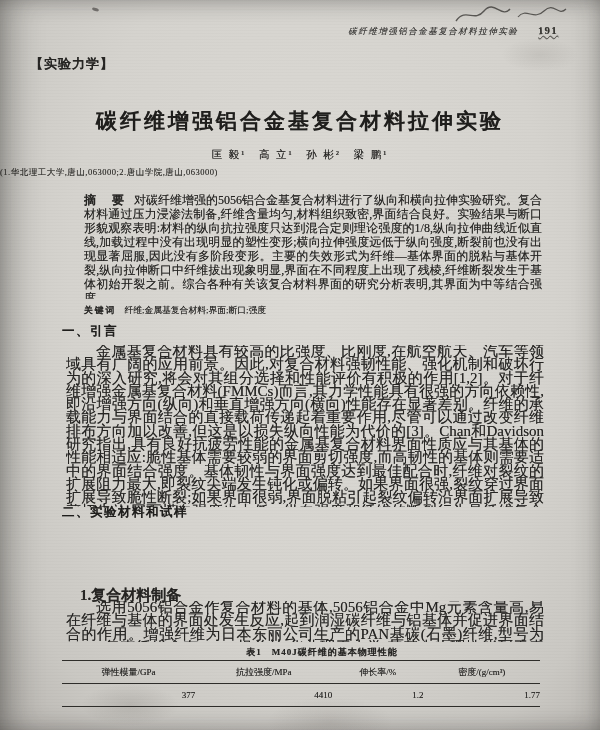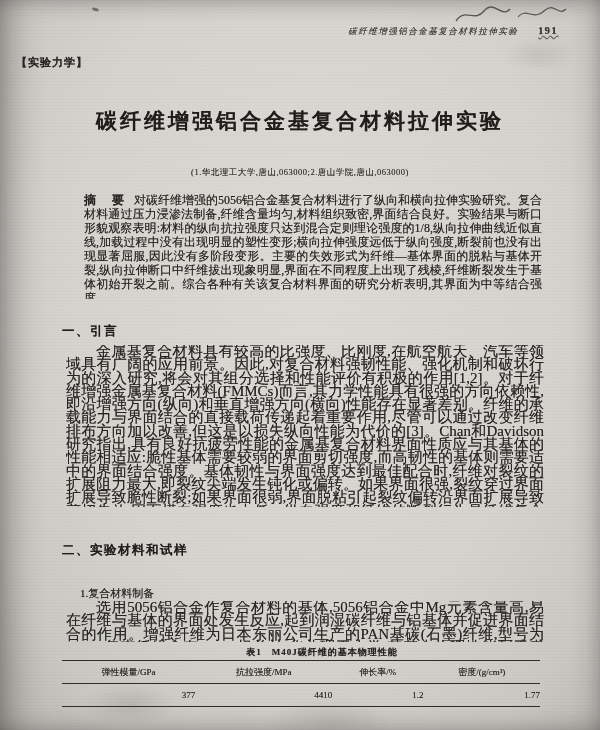--- a/index.html
+++ b/index.html
@@ -32,47 +32,47 @@
     font-size:8.5px;font-style:italic;letter-spacing:1.5px;color:#3b3a38;
   }
   .page-number{
     display:inline-block;margin-left:16px;font-size:10.5px;font-style:normal;
     font-weight:bold;color:#34332f;
     text-decoration:underline wavy 1px #5a5853;transform:rotate(-2deg);
   }
   .scan-squiggle{position:absolute;top:3px;left:452px;width:118px;height:24px;opacity:.8;}
   .scan-dot{position:absolute;top:8px;left:92px;width:7px;height:3px;background:rgba(45,42,40,.55);border-radius:50%;transform:rotate(18deg);}
 
-  .column-tag{position:absolute;top:55px;left:16px;font-size:11px;font-weight:bold;letter-spacing:1px;}
+  .column-tag{position:absolute;top:55px;left:30px;font-size:13px;font-weight:bold;letter-spacing:1px;}
 
   .title{
     position:absolute;top:93px;left:0;right:0;text-align:center;
     font-size:21px;font-weight:bold;letter-spacing:3px;color:#1f1e1c;
   }
   .authors{position:absolute;top:148px;left:0;right:0;text-align:center;font-size:10.5px;letter-spacing:2px;}
-  .affiliation{position:absolute;top:167px;left:0;right:0;text-align:center;font-size:8.5px;color:#353430;letter-spacing:.5px;}
+  .affiliation{position:absolute;top:167px;left:0;right:0;text-align:left;font-size:8.5px;color:#353430;letter-spacing:.5px;}
 
   .abstract{
     position:absolute;top:193px;left:84px;width:458px;height:106px;overflow:hidden;
     font-size:12px;line-height:14px;text-align:justify;
   }
   .inline-label{font-weight:bold;margin-right:8px;letter-spacing:2px;}
   .keywords{position:absolute;top:305px;left:84px;width:458px;font-size:8.8px;}
 
   .h-section{position:absolute;left:62px;font-size:12.5px;font-weight:bold;letter-spacing:1.5px;color:#1f1e1c;}
   #h-intro{top:323px;text-align:center;}
-  #h-materials{top:542px;}
+  #h-materials{top:504px;}
 
   .para{
     position:absolute;left:66px;width:478px;overflow:hidden;
     font-size:15px;line-height:13.3px;text-align:justify;text-indent:2em;
   }
   #p-intro{top:345px;height:162px;}
   #p-materials{top:538px;height:42px;}
-  .subhead{position:absolute;top:586px;left:80px;font-size:11px;font-weight:normal;}
+  .subhead{position:absolute;top:586px;left:80px;font-size:15px;font-weight:bold;}
   #p-prep{top:601px;height:41px;}
 
   .table-caption{position:absolute;top:646px;left:0;right:0;text-align:center;font-size:9px;font-weight:bold;letter-spacing:1px;padding-left:44px;}
   .table-wrap{position:absolute;top:660px;left:62px;width:478px;}
   table{width:100%;border-collapse:collapse;font-size:9px;color:#262523;}
   table{border-top:1.5px solid #2e2d2a;border-bottom:1.5px solid #2e2d2a;}
   thead th{font-weight:normal;padding:5px 0 4px 0;border-bottom:.8px solid #2e2d2a;}
   tbody td{padding:6px 0 6px 0;text-align:right;}
 
   #p-closing{top:709px;height:21px;}
@@ -91,26 +91,30 @@
 
   <div class="running-head-row txt">
     <span>碳纤维增强铝合金基复合材料拉伸实验</span>
     <span class="page-number">191</span>
   </div>
 
   <div class="column-tag txt">【实验力学】</div>
 
   <h1 class="title txt">碳纤维增强铝合金基复合材料拉伸实验</h1>
 
+  <div class="authors txt">匡 毅¹　高 立¹　孙 彬²　梁 鹏¹</div>
   <div class="affiliation txt">(1.华北理工大学,唐山,063000;2.唐山学院,唐山,063000)</div>
 
   <div class="abstract txt">
     <span class="inline-label">摘　要</span><span>对碳纤维增强的5056铝合金基复合材料进行了纵向和横向拉伸实验研究。复合材料通过压力浸渗法制备,纤维含量均匀,材料组织致密,界面结合良好。实验结果与断口形貌观察表明:材料的纵向抗拉强度只达到混合定则理论强度的1/8,纵向拉伸曲线近似直线,加载过程中没有出现明显的塑性变形;横向拉伸强度远低于纵向强度,断裂前也没有出现显著屈服,因此没有多阶段变形。主要的失效形式为纤维—基体界面的脱粘与基体开裂,纵向拉伸断口中纤维拔出现象明显,界面在不同程度上出现了残棱,纤维断裂发生于基体初始开裂之前。综合各种有关该复合材料界面的研究分析表明,其界面为中等结合强度。</span>
   </div>
 
+  <div class="keywords txt">
+    <span class="inline-label">关键词</span><span>纤维;金属基复合材料;界面;断口;强度</span>
+  </div>
 
   <div id="h-intro" class="h-section txt">一、引言</div>
   <div id="p-intro" class="para txt">金属基复合材料具有较高的比强度、比刚度,在航空航天、汽车等领域具有广阔的应用前景。因此,对复合材料强韧性能、强化机制和破坏行为的深入研究,将会对其组分选择和性能评价有积极的作用[1,2]。对于纤维增强金属基复合材料(FMMCs)而言,其力学性能具有很强的方向依赖性,即沿增强方向(纵向)和垂直增强方向(横向)性能存在显著差别。纤维的承载能力与界面结合的直接载荷传递起着重要作用,尽管可以通过改变纤维排布方向加以改善,但这是以损失纵向性能为代价的[3]。Chan和Davidson研究指出,具有良好抗疲劳性能的金属基复合材料界面性质应与其基体的性能相适应:脆性基体需要较弱的界面剪切强度,而高韧性的基体则需要适中的界面结合强度。基体韧性与界面强度达到最佳配合时,纤维对裂纹的扩展阻力最大,即裂纹尖端发生钝化或偏转。如果界面很强,裂纹穿过界面扩展导致脆性断裂;如果界面很弱,界面脱粘引起裂纹偏转沿界面扩展导致剪切失效,因而横向强度也太低。纵向强度和纤维的断裂行为是纤维复合材料的独特性能。因此,中等界面结合条件下FMMCs既能保证不太低的横向性能,又不过于损伤纵向性能,已在实际应用中占有重要位置。本文对用压力浸渗法制备的碳纤维增强铝合金基复合材料进行纵向和横向拉伸实验及纵向疲劳实验,定性探讨了界面结合情况,并深入了解其疲劳损伤机制,讨论载荷比对其疲劳行为的影响。</div>
 
   <div id="h-materials" class="h-section txt">二、实验材料和试样</div>
 
   <div class="subhead txt">1.复合材料制备</div>
   <div id="p-prep" class="para txt">选用5056铝合金作复合材料的基体,5056铝合金中Mg元素含量高,易在纤维与基体的界面处发生反应,起到润湿碳纤维与铝基体并促进界面结合的作用。增强纤维为日本东丽公司生产的PAN基碳(石墨)纤维,型号为M40J,每束纤维含有12000根单丝,华北理工大学,其基本物理性能列于表1。</div>
 
   <div class="table-caption txt">表1　M40J碳纤维的基本物理性能</div>

